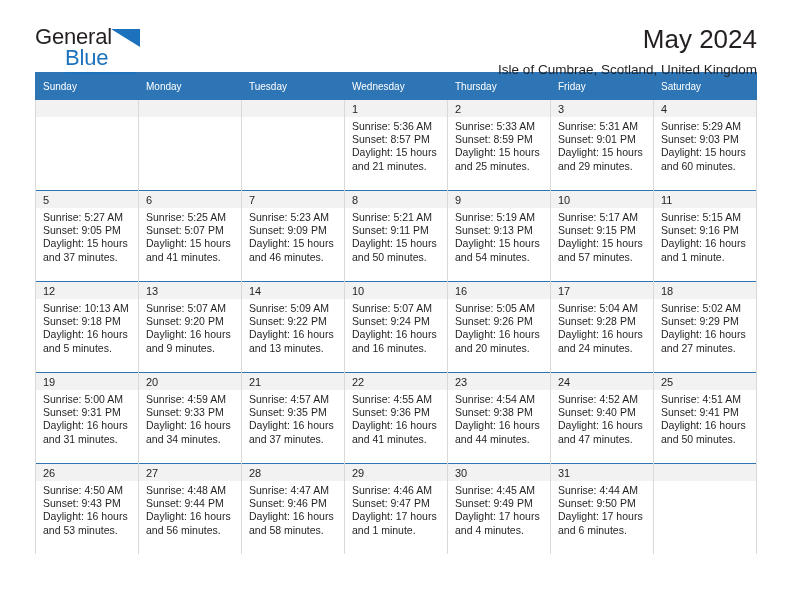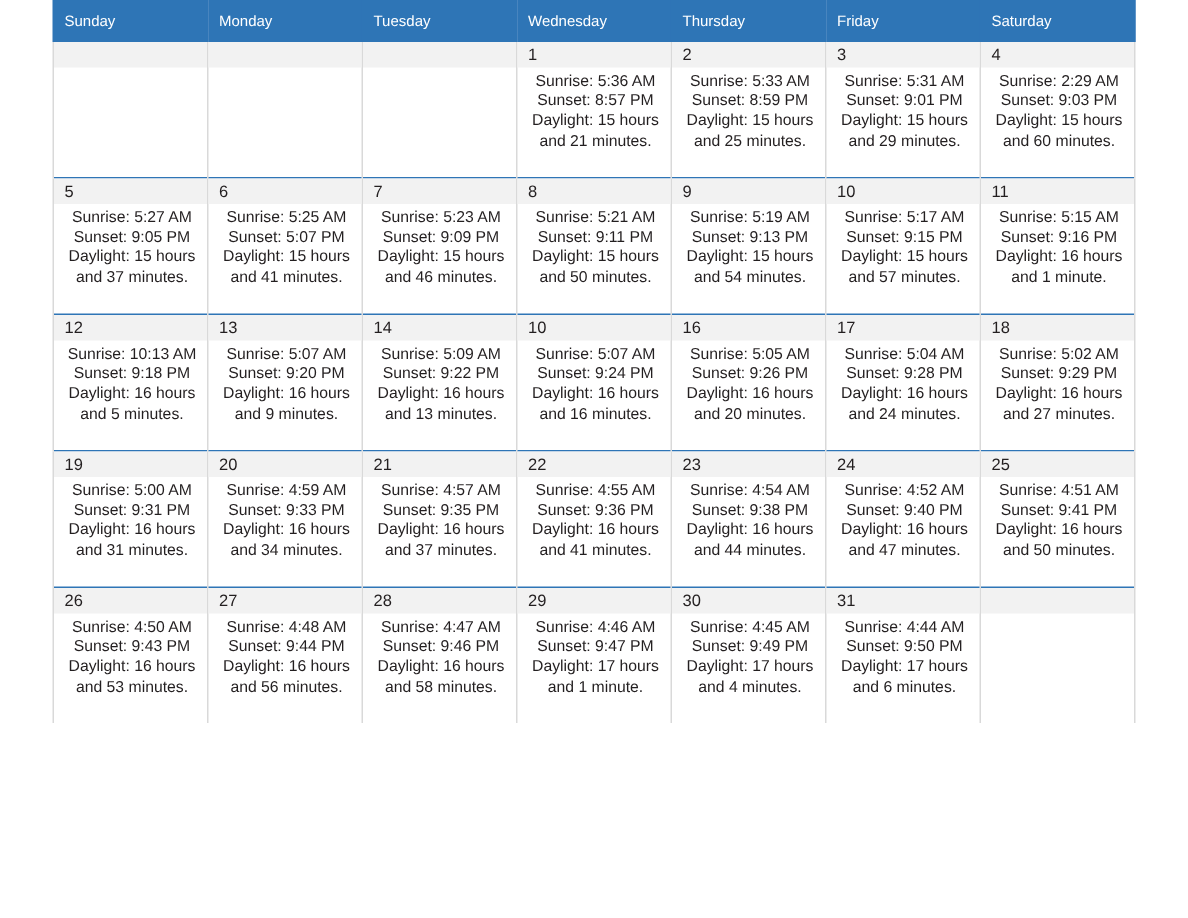--- a/index.html
+++ b/index.html
@@ -130,31 +130,46 @@
     line-height: 14px;
   }
   .cell-empty .date-band {
     background: #f2f2f2;
   }
   .cell-body {
     padding: 3px 5px 0 7px;
     font-size: 10.5px;
     line-height: 13.2px;
     color: #231f20;
-    text-align: center;
   }
   .cell-body div {
     white-space: nowrap;
   }
 </style>
 </head>
 <body>
 
 <div class="page">
 
+  <div class="header">
+
+    <div class="logo">
+      <span class="logo-general">General</span><span class="logo-tri"><svg width="30" height="19" viewBox="0 0 30 19">
+            <polygon points="0,0 29,0 29,18" fill="#1c72bc"></polygon>
+          </svg></span>
+      <span class="logo-blue">Blue</span>
+      <span class="logo-underline"></span>
+    </div>
+
+    <div class="title-block">
+      <div class="cal-title">May 2024</div>
+      <div class="cal-subtitle">Isle of Cumbrae, Scotland, United Kingdom</div>
+    </div>
+
+  </div>
 
   <table class="calendar">
     <thead>
       <tr>
         <th>Sunday</th>
         <th>Monday</th>
         <th>Tuesday</th>
         <th>Wednesday</th>
         <th>Thursday</th>
         <th>Friday</th>
@@ -211,21 +226,21 @@
                 <div>Sunset: 9:01 PM</div>
                 <div>Daylight: 15 hours</div>
                 <div>and 29 minutes.</div>
               </div>
             </div>
           </td>
           <td>
             <div class="cell-inner">
               <div class="date-band">4</div>
               <div class="cell-body">
-                <div>Sunrise: 2:29 AM</div>
+                <div>Sunrise: 5:29 AM</div>
                 <div>Sunset: 9:03 PM</div>
                 <div>Daylight: 15 hours</div>
                 <div>and 60 minutes.</div>
               </div>
             </div>
           </td>
         </tr>
         <tr class="week-row">
           <td>
             <div class="cell-inner">

